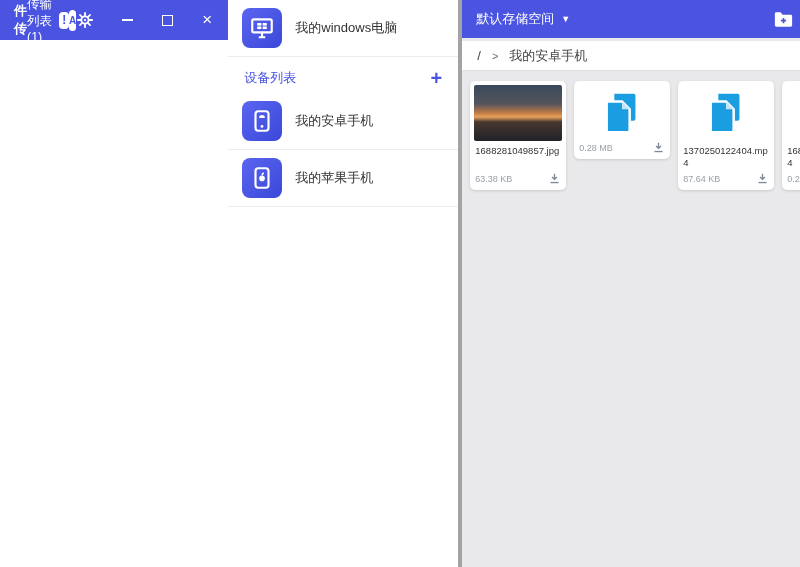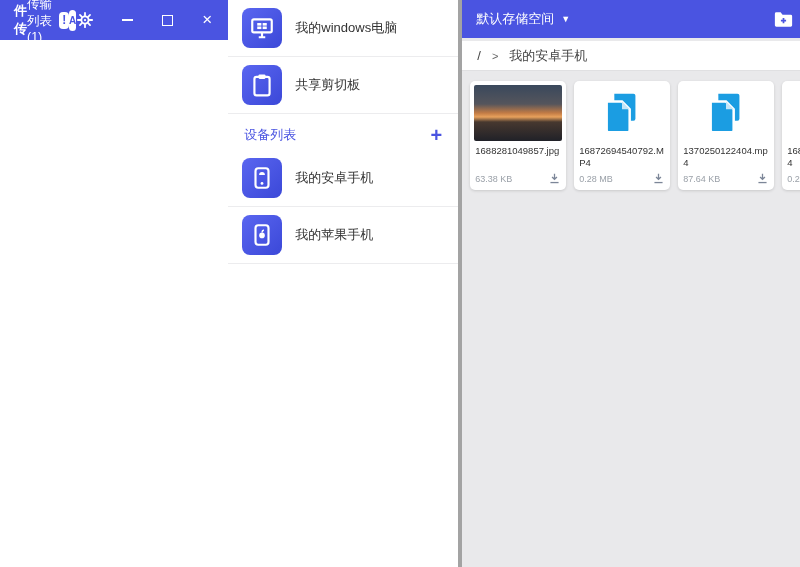--- a/index.html
+++ b/index.html
@@ -134,29 +134,20 @@
             <rect x="7.6" y="7.4" width="3.8" height="2.4" fill="#fff"></rect>
             <rect x="12.6" y="7.4" width="3.8" height="2.4" fill="#fff"></rect>
             <rect x="7.6" y="10.6" width="3.8" height="2.4" fill="#fff"></rect>
             <rect x="12.6" y="10.6" width="3.8" height="2.4" fill="#fff"></rect>
             <path d="M9 20.5h6M12 16v4.5" stroke="#fff" stroke-width="2"></path>
           </svg>
         </span>
         <span class="side-label">我的windows电脑</span>
       </div>
 
-      <div class="side-item">
-        <span class="side-icon">
-          <svg viewBox="0 0 24 24" width="26" height="26">
-            <rect x="5" y="4.5" width="14" height="17" rx="2" fill="none" stroke="#fff" stroke-width="2"></rect>
-            <rect x="8.8" y="2.2" width="6.4" height="4.2" rx="1" fill="#fff"></rect>
-          </svg>
-        </span>
-        <span class="side-label">共享剪切板</span>
-      </div>
 
       <div class="device-header">
         <span class="device-title">设备列表</span>
         <span class="add-plus">+</span>
       </div>
 
       <div class="side-item">
         <span class="side-icon">
           <svg viewBox="0 0 24 24" width="26" height="26">
             <rect x="6" y="3" width="12" height="18" rx="2.5" fill="none" stroke="#fff" stroke-width="2"></rect>
@@ -233,21 +224,20 @@
         </div>
 
         <div class="card">
           <div class="thumb">
             <svg viewBox="0 0 48 48" width="46" height="46">
               <path d="M16 4h20a2 2 0 0 1 2 2v24a2 2 0 0 1-2 2H16z" fill="#1b9de2"></path>
               <path d="M8 12h16l8 8v22a2 2 0 0 1-2 2H10a2 2 0 0 1-2-2z" fill="#1b9de2" stroke="#fff" stroke-width="2.6"></path>
               <path d="M24 12v8h8z" fill="#c5e6f8"></path>
             </svg>
           </div>
-          <div class="fname">16872694540792.MP4</div>
           <div class="meta">
             <span class="fsize">0.28 MB</span>
             <span class="dl-btn">
               <svg viewBox="0 0 24 24" width="13" height="13">
                 <path d="M12 3v10M7.5 9.2l4.5 4.3 4.5-4.3" stroke="#7c8698" stroke-width="2.4" fill="none"></path>
                 <path d="M4.5 19.5h15" stroke="#7c8698" stroke-width="2.4"></path>
               </svg>
             </span>
           </div>
         </div>

